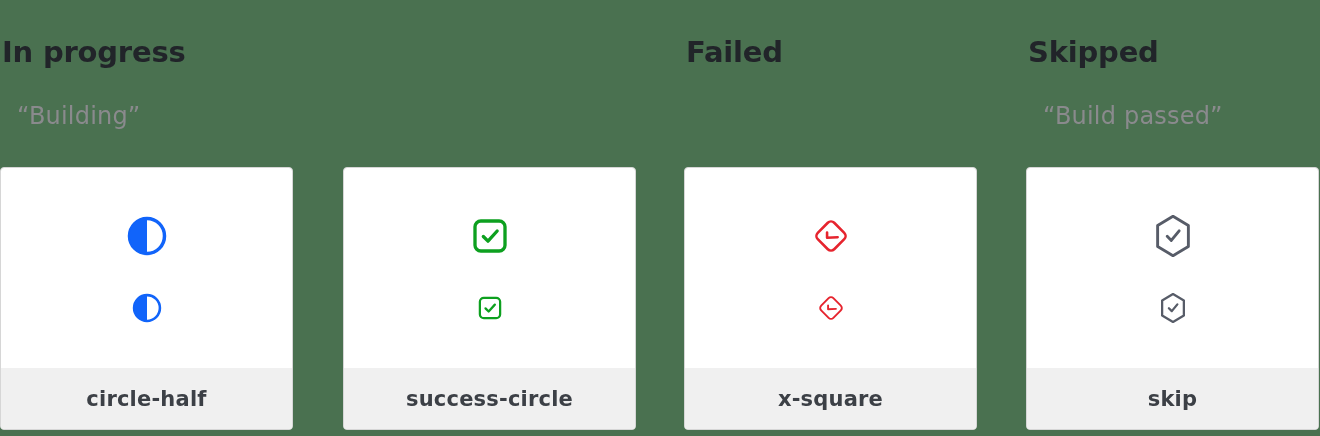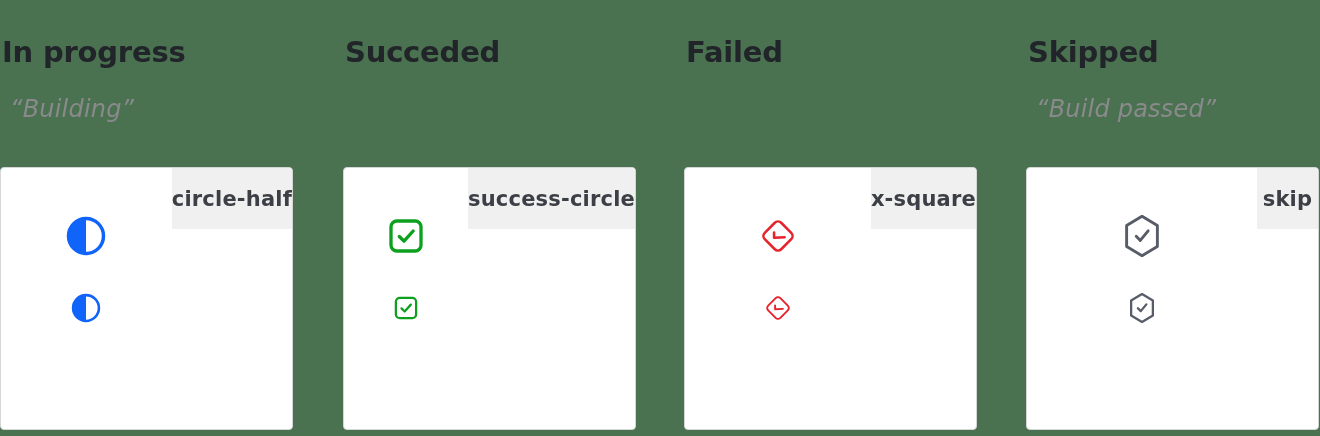--- a/index.html
+++ b/index.html
@@ -34,42 +34,41 @@
     line-height: 1.1;
     font-weight: 800;
     letter-spacing: -0.2px;
     color: var(--heading, #212429);
     white-space: nowrap;
   }
   .col-quote {
     position: absolute;
     top: 88px;
     left: 2px;
-    margin: 8px;
+    margin: 15px;
     font-size: 24px;
     line-height: 1.1;
     font-weight: 500;
     letter-spacing: 0.2px;
     color: var(--subtitle, #8a8a8d);
     white-space: nowrap;
-    font-style: italic;
   }
 
   .card {
     position: absolute;
     top: 167px;
     left: 0;
     width: 291px;
     height: 261px;
     background: var(--card-bg, #ffffff);
     border: 1px solid var(--card-border, #d6d6d6);
     border-radius: 4px;
     overflow: hidden;
     display: flex;
-    flex-direction: row;
+    flex-direction: column;
   }
   .icon-area {
     position: relative;
     flex: 1 1 auto;
   }
   .icon {
     position: absolute;
     left: 50%;
     transform: translate(-50%, -50%);
     display: block;
@@ -116,21 +115,20 @@
         <path d="M12 2 A10 10 0 0 0 12 22 Z" fill="currentColor"></path>
       </svg>
     </div>
     <div class="card-footer">
       <span class="card-label">circle-half</span>
     </div>
   </div>
 </div>
 
 <div class="col c2">
-  <h2 class="col-title">Succeded</h2>
   <div class="card">
     <div class="icon-area">
       <svg class="icon large" width="40" height="40" viewBox="0 0 24 24" fill="none" stroke="currentColor" stroke-width="2" stroke-linecap="round" stroke-linejoin="round">
         <rect x="3" y="3" width="18" height="18" rx="3.5"></rect>
         <path d="M8 12.3 l2.8 2.8 L16.3 9"></path>
       </svg>
       <svg class="icon small" width="27" height="27" viewBox="0 0 24 24" fill="none" stroke="currentColor" stroke-width="2" stroke-linecap="round" stroke-linejoin="round">
         <rect x="3" y="3" width="18" height="18" rx="3.5"></rect>
         <path d="M8 12.3 l2.8 2.8 L16.3 9"></path>
       </svg>

